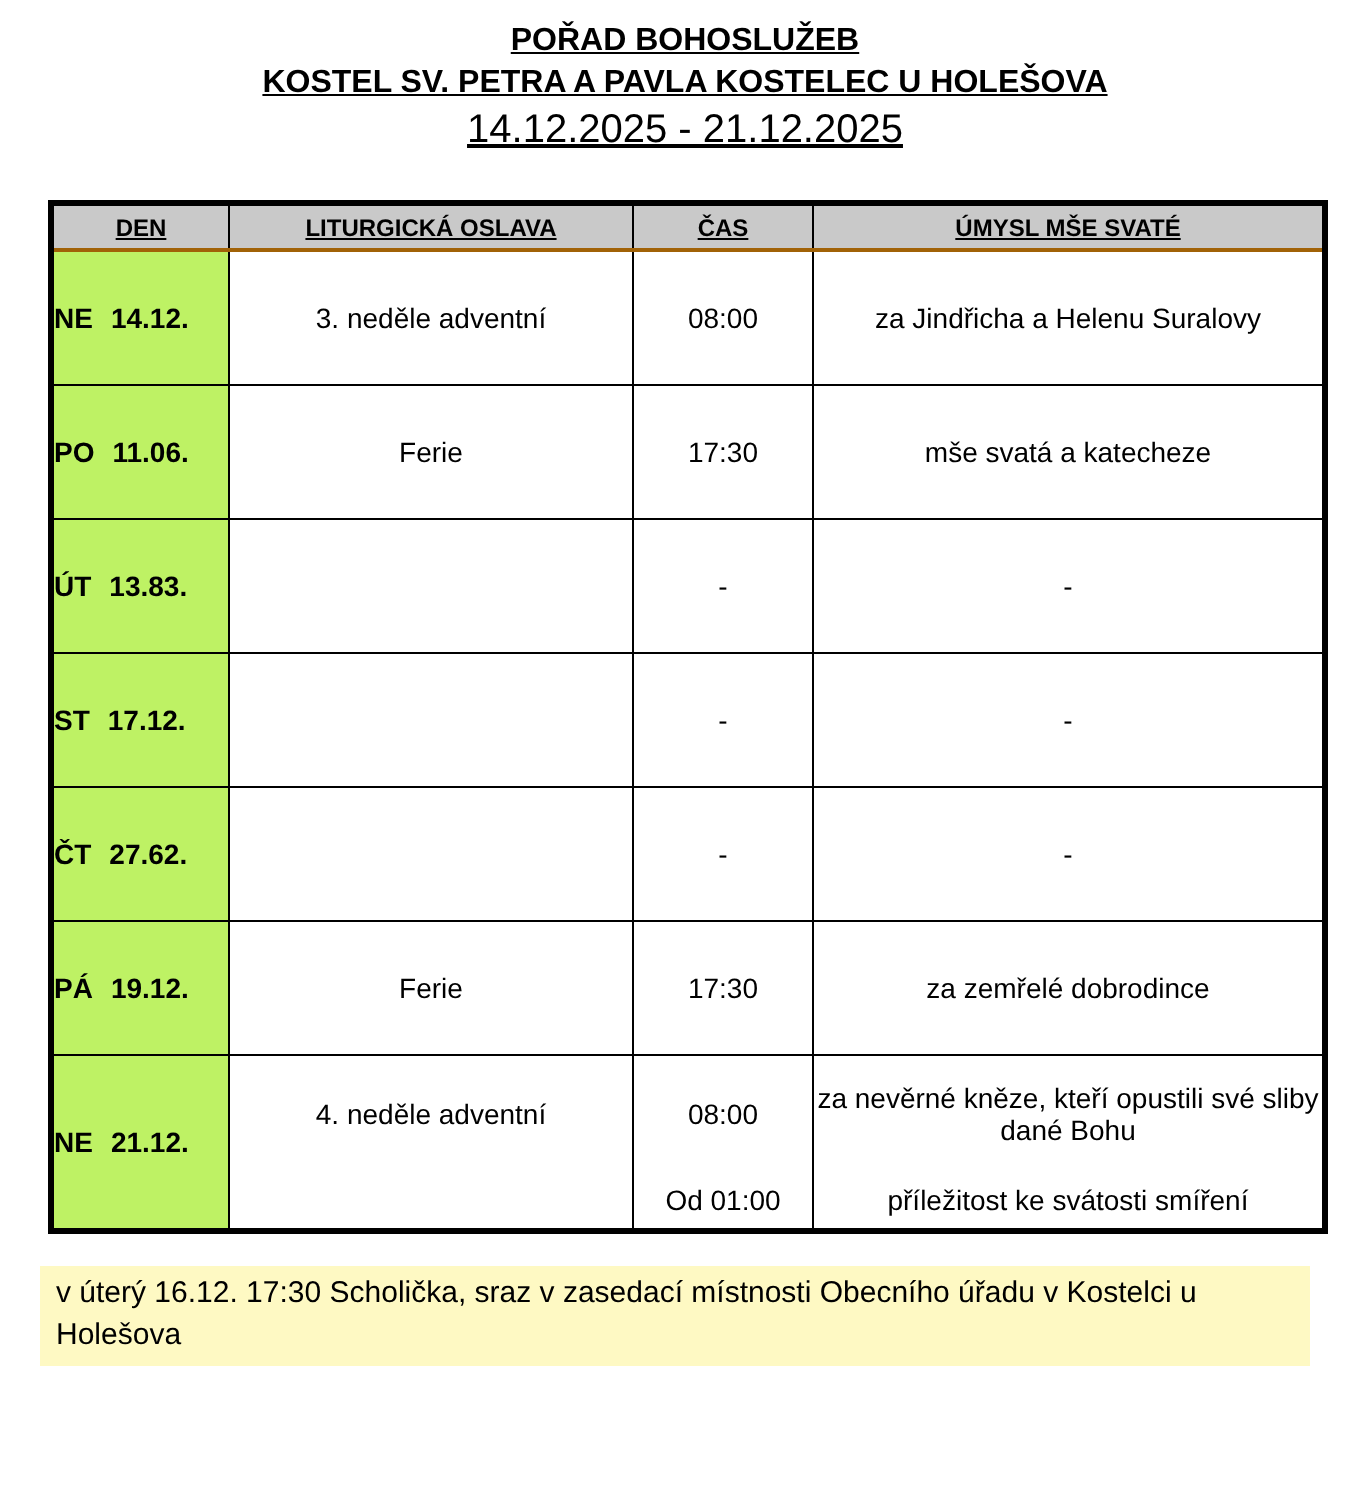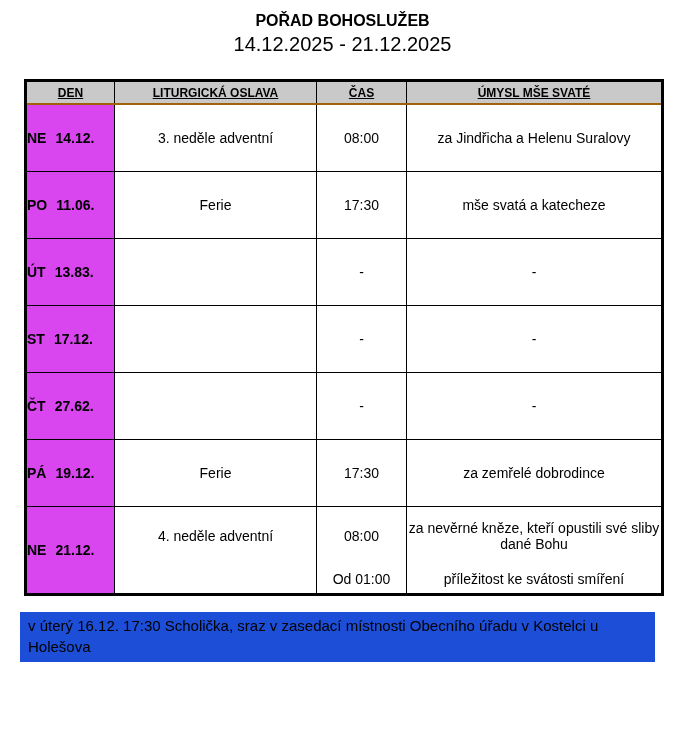--- a/index.html
+++ b/index.html
@@ -12,20 +12,21 @@
   .page {
     width: 685px;
     height: 756px;
     background: #ffffff;
     overflow: hidden;
     position: relative;
   }
   .doc-header {
     text-align: center;
     padding-top: 10px;
+    text-decoration: underline;
   }
   .title-line {
     font-size: 16px;
     font-weight: bold;
     line-height: 21px;
   }
   .date-line {
     font-size: 20px;
     font-weight: normal;
     line-height: 22px;
@@ -54,21 +55,21 @@
     text-align: center;
     text-decoration: underline;
   }
   col.c-den   { width: 89px; }
   col.c-osl   { width: 202px; }
   col.c-cas   { width: 90px; }
   col.c-umysl { width: 256px; }
   tr.data-row { height: 67px; }
   tr.data-row-tall { height: 88px; }
   td.day-cell {
-    background: #d946ef;
+    background: #bef264;
     font-weight: bold;
     font-size: 15px;
     text-align: left;
     padding-left: 5px;
     vertical-align: middle;
   }
   .day-abbr { margin-right: 9px; }
   td.cell {
     text-align: center;
     vertical-align: middle;
@@ -88,34 +89,35 @@
   .split-bottom {
     min-height: 27px;
     display: flex;
     align-items: center;
     justify-content: center;
     text-align: center;
   }
   .footer-note {
     margin: 16px 0 0 20px;
     width: 619px;
-    background: #1d4ed8;
+    background: #fef9c3;
     font-size: 15px;
     line-height: 21px;
     padding: 3px 8px 5px 8px;
     text-align: left;
   }
 </style>
 </head>
 <body>
 
 <div class="page">
 
   <div class="doc-header">
     <div class="title-line">POŘAD BOHOSLUŽEB</div>
+    <div class="title-line">KOSTEL SV. PETRA A PAVLA KOSTELEC U HOLEŠOVA</div>
     <div class="date-line">14.12.2025 - 21.12.2025</div>
   </div>
 
   <table class="schedule">
     <colgroup>
       <col class="c-den">
         <col class="c-osl">
         <col class="c-cas">
         <col class="c-umysl">
     </colgroup>

